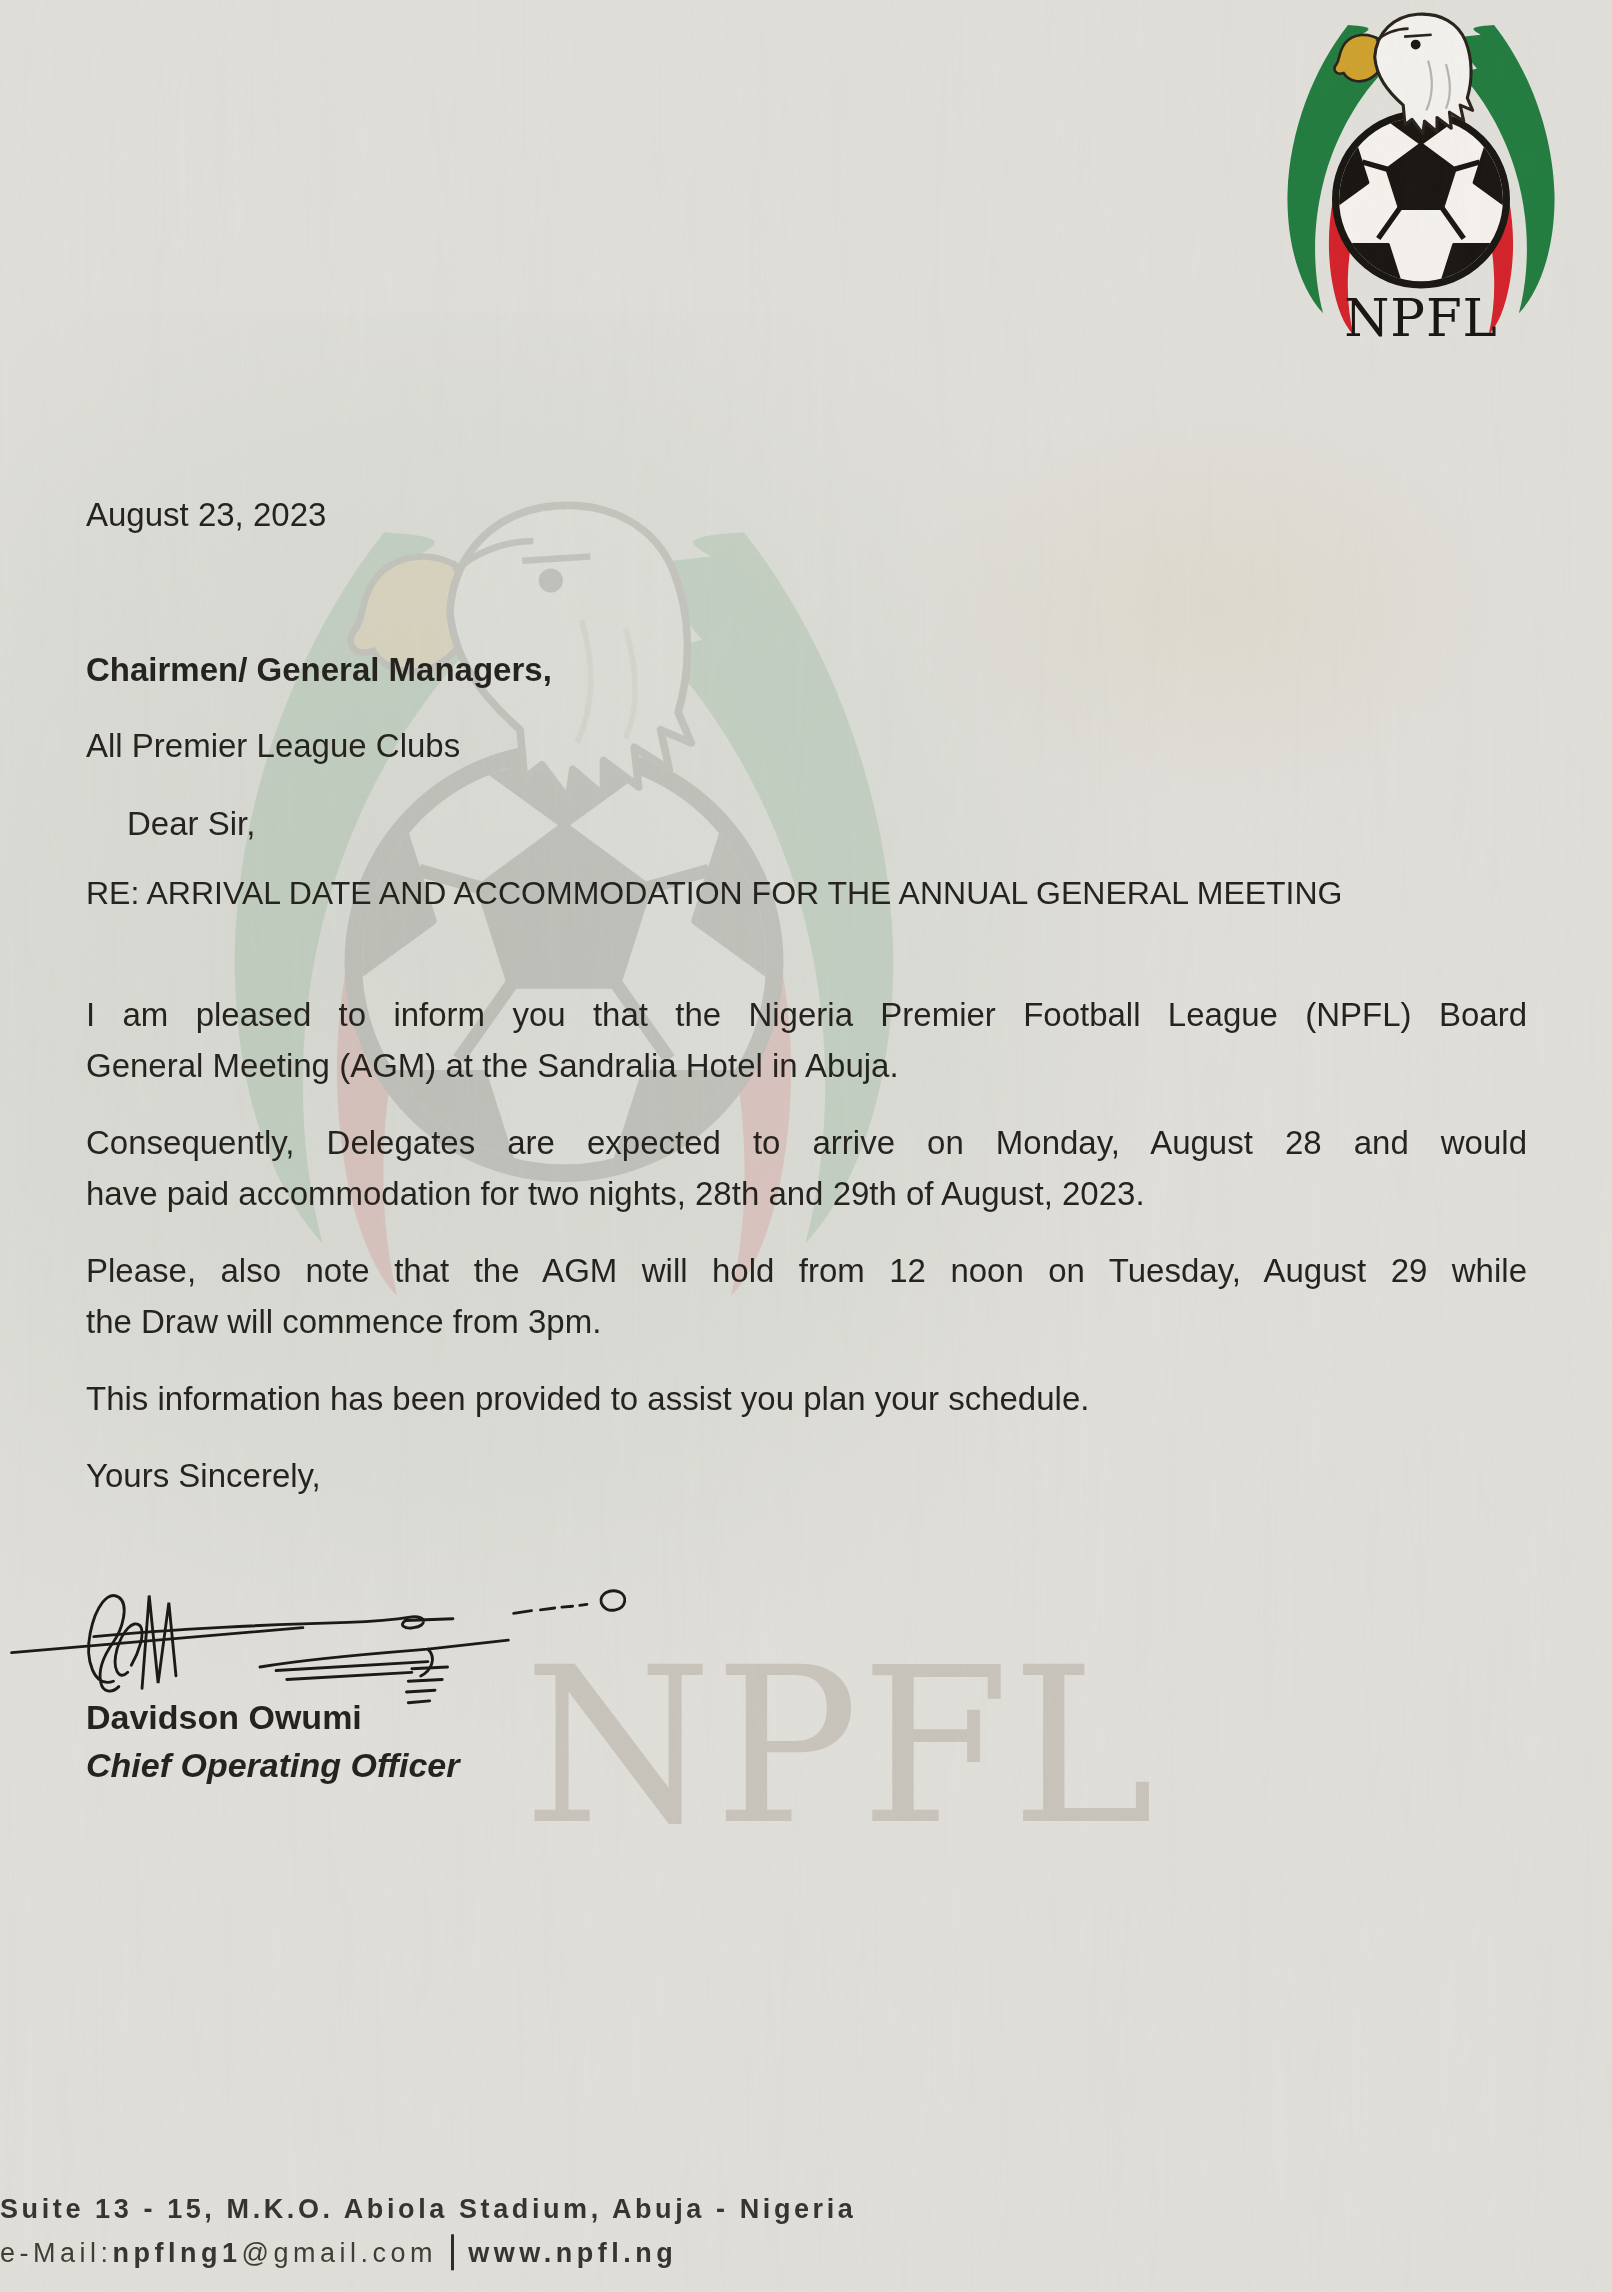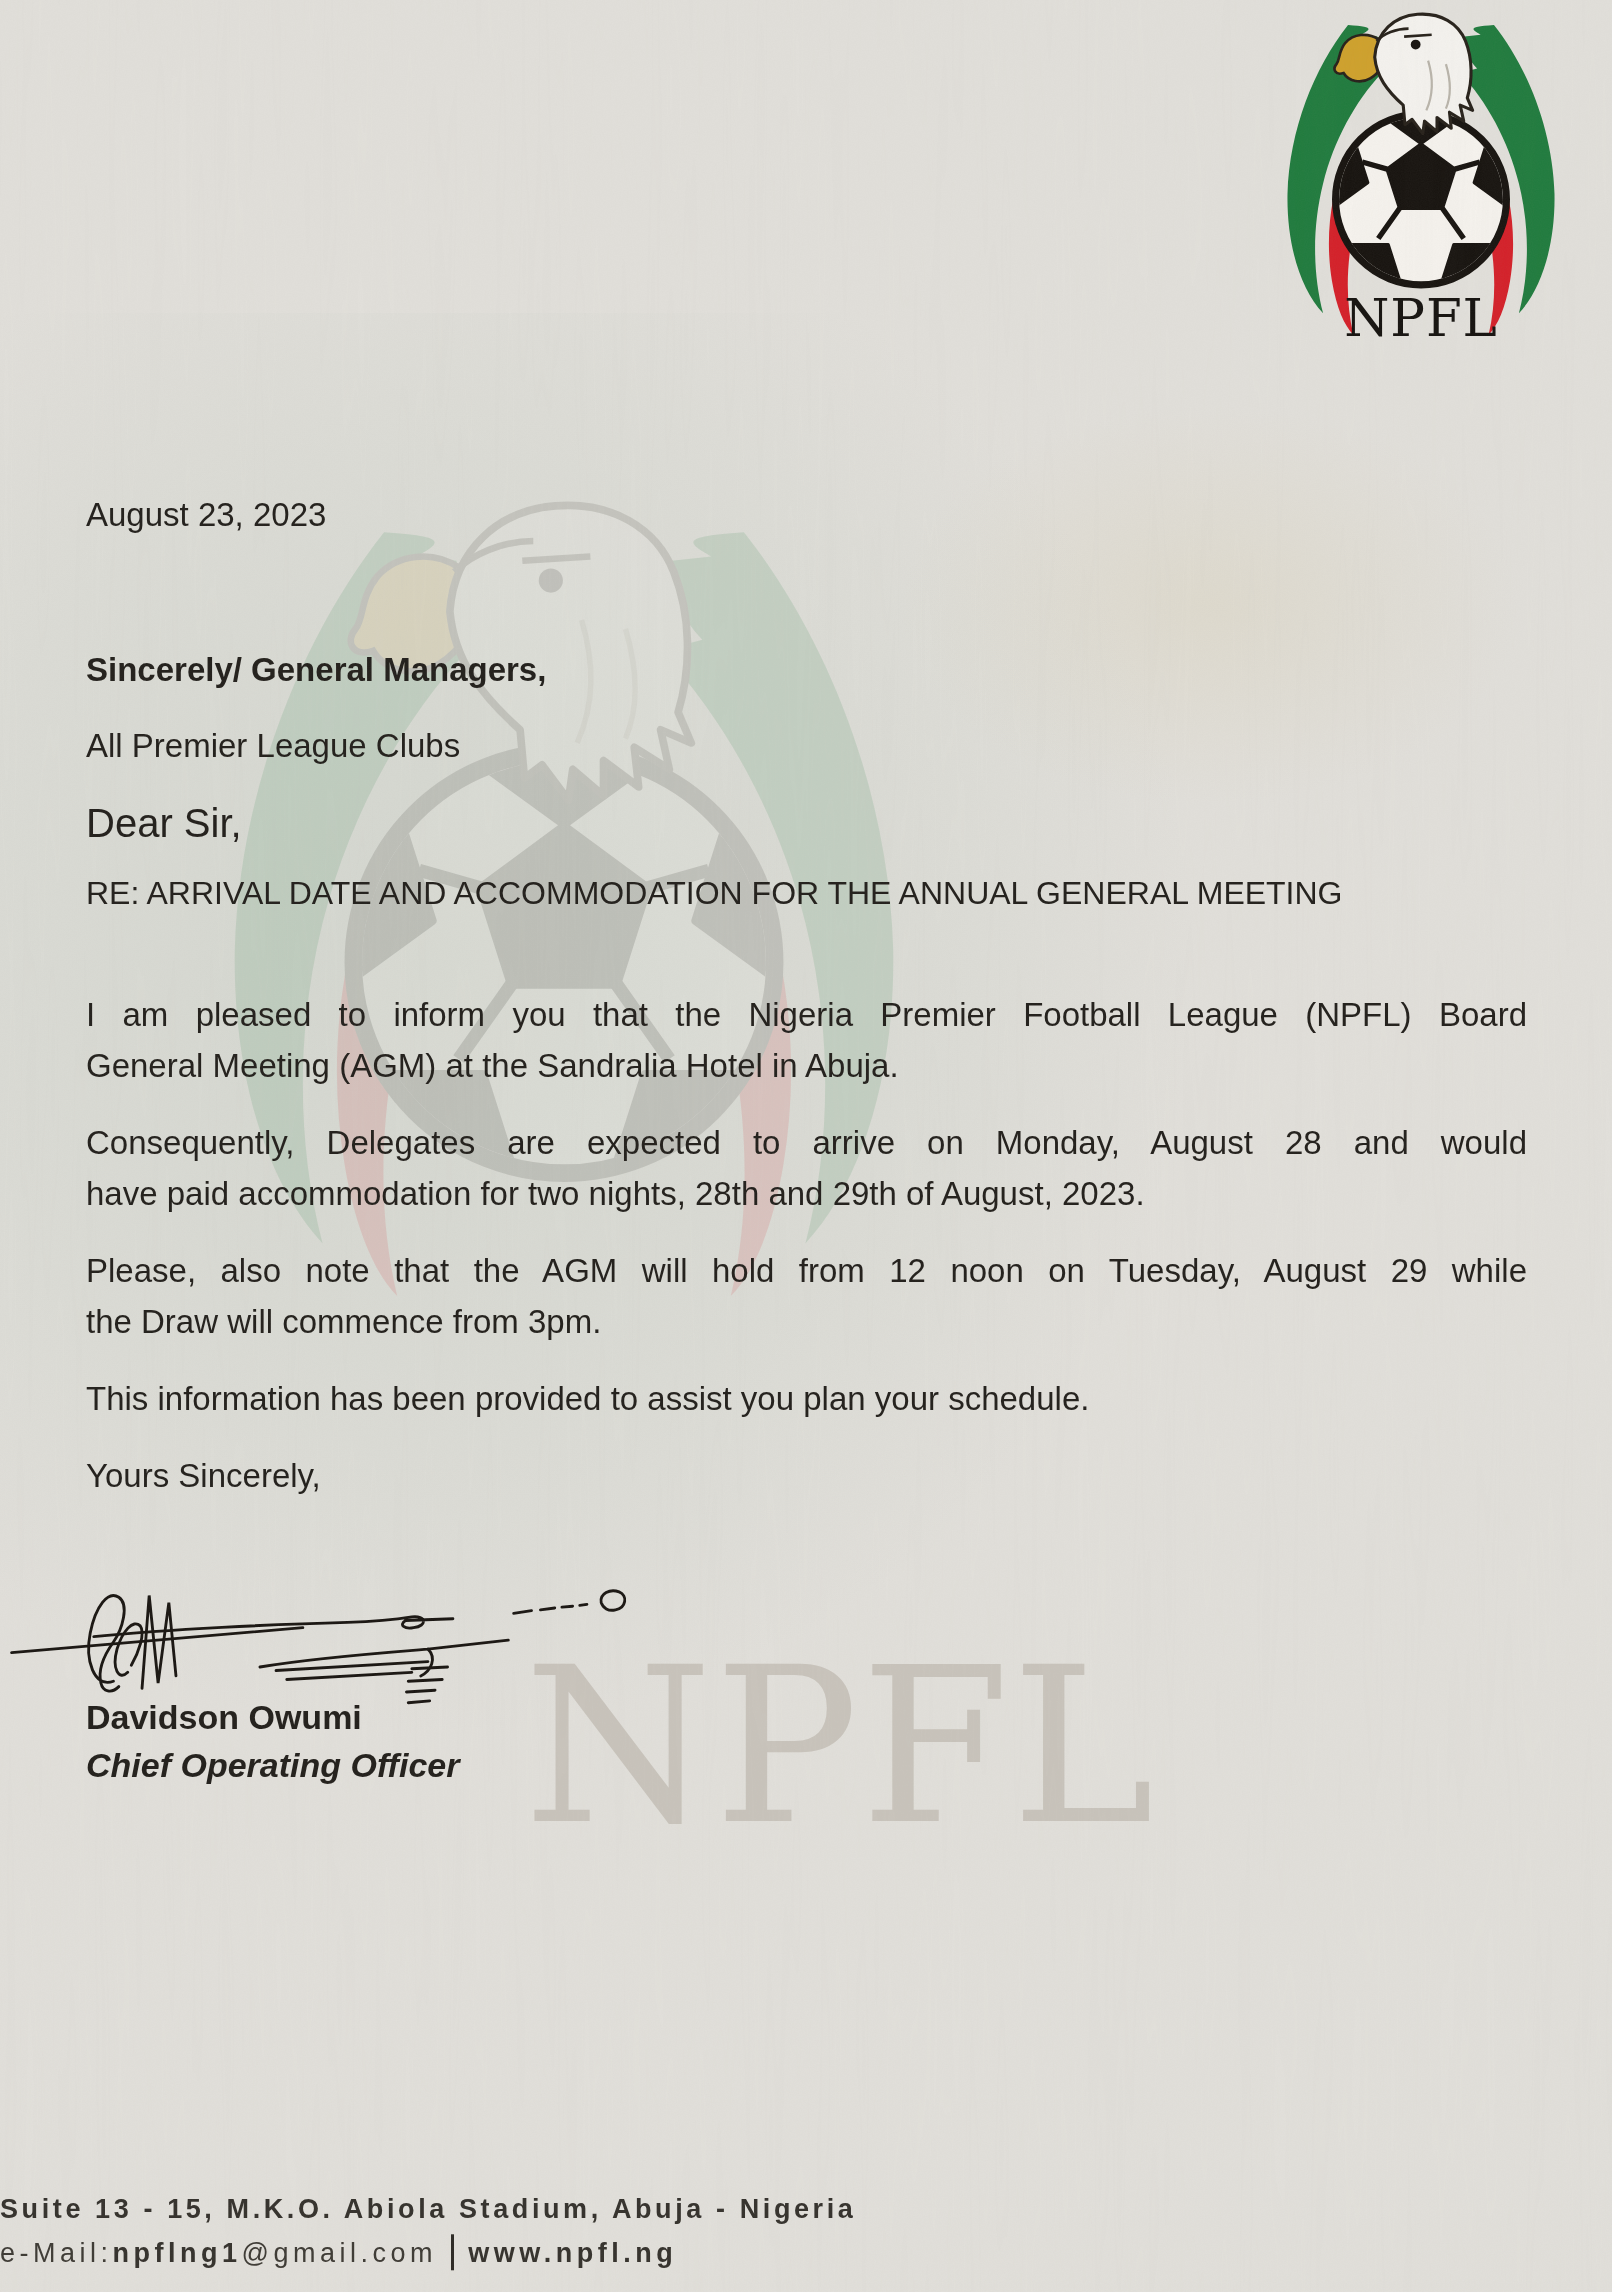--- a/index.html
+++ b/index.html
@@ -31,21 +31,21 @@
     font-size:215px; line-height:1; letter-spacing:1.8px;
     color:#c9c4bc; pointer-events:none;
   }
 
   .logo { position:absolute; left:1243px; top:5.4px; width:356px; height:339px; }
 
   .abs { position:absolute; left:86px; right:86px; }
   .date-line      { top:495px;  font-size:33px; line-height:39px; }
   .recipient-1    { top:650px;  font-size:33px; line-height:39px; font-weight:bold; }
   .recipient-2    { top:726px;  font-size:33px; line-height:39px; }
-  .salutation     { top:804px;  font-size:40px; line-height:39px; }
+  .salutation     { top:804px;  font-size:33px; line-height:39px;margin-left:41px; }
   .subject        { top:874px;  font-size:32px; line-height:39px; font-weight:normal; }
 
   .body-flow      { top:971px; font-size:33px;margin-top:18px; }
   .para { margin:0 0 26px 0; }
   .para .line { line-height:51px; height:51px; text-align:justify; text-align-last:justify; }
   .para .line.last { text-align:left; text-align-last:left; }
   .closing { line-height:51px; font-size:33px; }
 
   .signature { position:absolute; left:7.2px; top:1583px; width:681px; height:134px; }
   .signer-name  { top:1697px; font-size:34px; line-height:41px; font-weight:bold; }
@@ -134,21 +134,21 @@
     <use href="#crest-graphic"></use>
   </svg>
   <div class="wm-text">NPFL</div>
 
   <svg class="logo" viewBox="0 0 400 380">
     <use href="#crest-graphic"></use>
     <text x="200" y="371" text-anchor="middle" font-family="DejaVu Serif, Liberation Serif, serif" font-size="58" letter-spacing="1" fill="#14110e">NPFL</text>
   </svg>
 
   <div class="abs date-line">August 23, 2023</div>
-  <div class="abs recipient-1">Sincerely/ General Managers,</div>
+  <div class="abs recipient-1">Chairmen/ General Managers,</div>
   <div class="abs recipient-2">All Premier League Clubs</div>
   <div class="abs salutation">Dear Sir,</div>
   <div class="abs subject">RE: ARRIVAL DATE AND ACCOMMODATION FOR THE ANNUAL GENERAL MEETING</div>
 
   <div class="abs body-flow">
     <div>
         <div class="para">
           <div class="line">I am pleased to inform you that the Nigeria Premier Football League (NPFL) Board</div>
           <div class="line last">General Meeting (AGM) at the Sandralia Hotel in Abuja.</div>
         </div>

